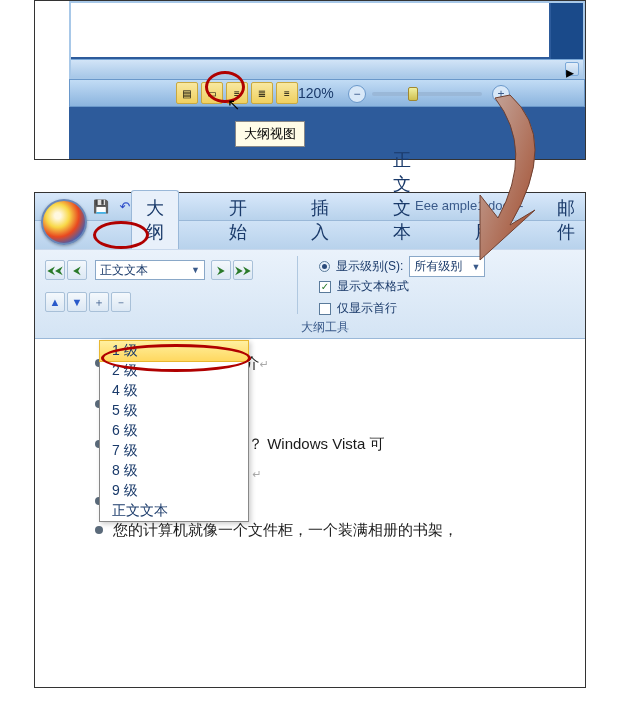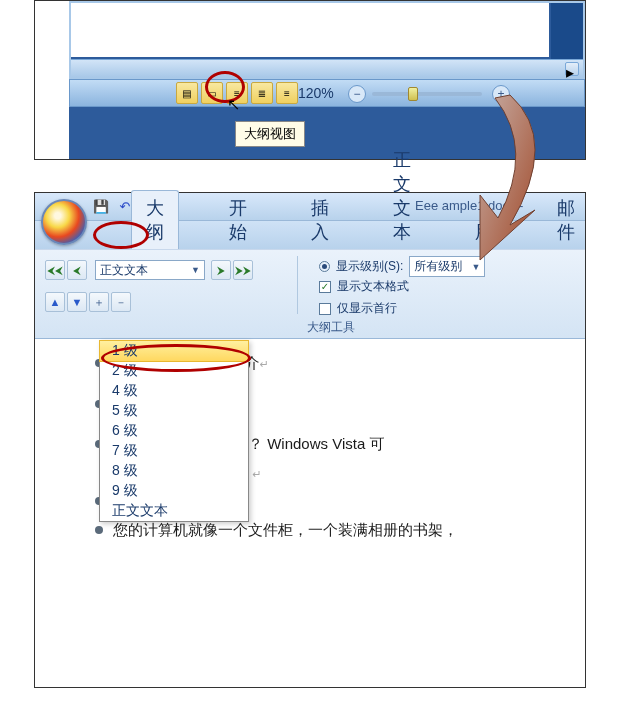--- a/index.html
+++ b/index.html
@@ -45,21 +45,21 @@
 .level-combo { position: absolute; left: 60px; top: 10px; width: 110px; height: 20px; background: #fff; border: 1px solid #8aa8c8; display: flex; align-items: center; padding: 0 4px; font-size: 12px; color: #1a3a6a; }
 .combo-arrow { margin-left: auto; color: #3a5a8a; font-size: 9px; }
 .nav-arrows2 { position: absolute; left: 176px; top: 10px; display: flex; gap: 2px; }
 .move-arrows { position: absolute; left: 10px; top: 42px; display: flex; gap: 2px; }
 .opt-row { position: absolute; left: 284px; display: flex; align-items: center; gap: 6px; font-size: 12px; color: #1a3a6a; }
 .opt1 { top: 6px; } .opt2 { top: 28px; } .opt3 { top: 50px; }
 .radio { width: 11px; height: 11px; border: 1px solid #5a7a9a; border-radius: 50%; display: inline-flex; align-items: center; justify-content: center; }
 .radio.sel::after { content: ""; width: 5px; height: 5px; background: #2a4a7a; border-radius: 50%; }
 .chk { width: 12px; height: 12px; border: 1px solid #5a7a9a; background: #fff; display: inline-flex; align-items: center; justify-content: center; font-size: 10px; color: #2a7a2a; }
 .level-sel { width: 76px; height: 21px; border: 1px solid #8aa8c8; background: #fff; padding: 0 4px; display: flex; align-items: center; }
-.band-label { position: absolute; left: 272px; bottom: 2px; font-size: 12px; color: #3a5a8a; }
+.band-label { position: absolute; left: 266px; bottom: 2px; font-size: 12px; color: #3a5a8a; }
 .circle3 { position: absolute; left: 66px; top: 94px; width: 150px; height: 28px; border: 3px solid #b00000; border-radius: 50%; z-index: 15; }
 .dropdown { position: absolute; left: 64px; top: 90px; width: 150px; background: #fff; border: 1px solid #888; box-shadow: 2px 2px 5px rgba(0,0,0,.2); z-index: 10; }
 .dd-item { padding: 1px 12px; font-size: 14px; color: #1a3a6a; }
 .dd-item.hl { background: linear-gradient(#fff0a0, #ffd860); border: 1px solid #e8b830; margin: -1px; }
 .content { position: absolute; left: 0; right: 0; top: 146px; bottom: 0; padding: 10px 20px 10px 60px; font-size: 15px; color: #1a1a1a; line-height: 1.9; }
 .content .bullet { display: flex; align-items: flex-start; gap: 10px; }
 .content .dot { min-width: 8px; height: 8px; background: #5a6a7a; border-radius: 50%; margin-top: 10px; }
 .ret { color: #aaa; font-size: 11px; }
 </style>
 </head>

